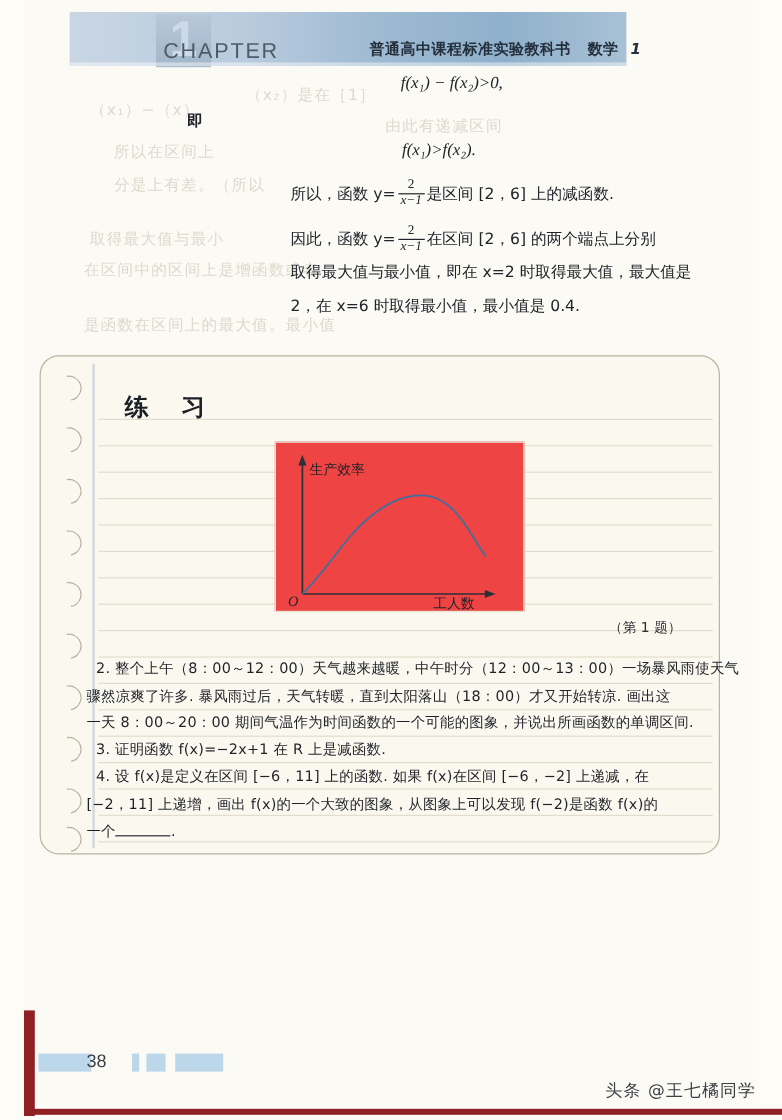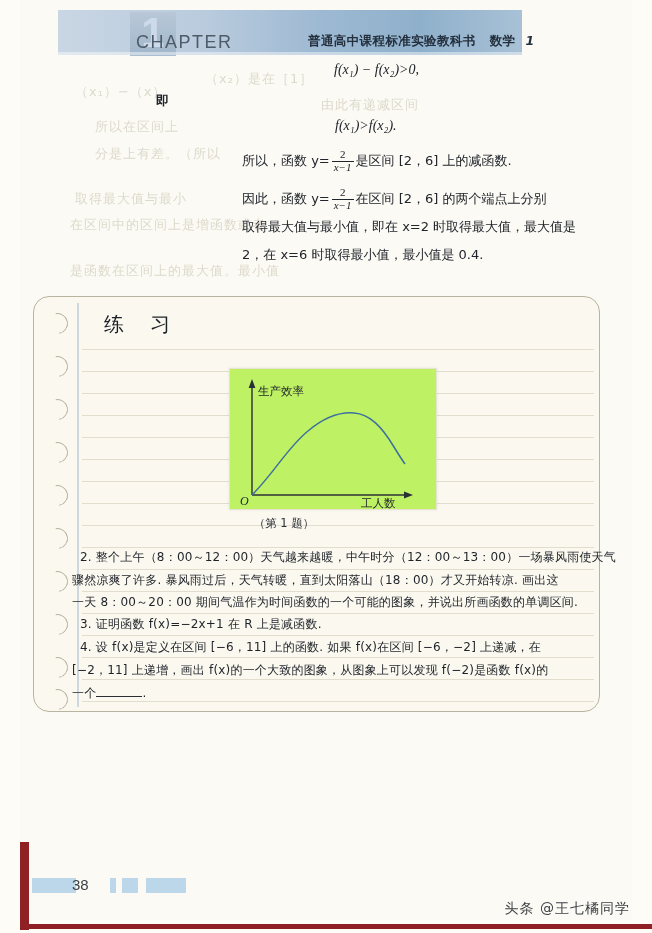--- a/index.html
+++ b/index.html
@@ -179,24 +179,24 @@
   .nb-rule {
     position: absolute;
     left: 48px;
     width: 512px;
     height: 1px;
     background: #e2ddcc;
   }
   .nb-title {
     position: absolute;
     left: 70px;
-    top: 14px;
+    top: 29px;
     font-family: "DejaVu Sans", sans-serif;
     font-size: 20px;
-    font-weight: normal;
+    font-weight: bold;
     color: #1b1f26;
     letter-spacing: 10px;
   }
   .q {
     position: absolute;
     font-family: "DejaVu Sans", sans-serif;
     font-size: 12px;
     color: #1e2229;
     white-space: nowrap;
     letter-spacing: .2px;
@@ -208,30 +208,30 @@
     height: 11px;
   }
 
   
   .figure {
     position: absolute;
     left: 229px;
     top: 368px;
     width: 206px;
     height: 140px;
-    background: #bef264;
+    background: #ef4444;
     border: 1px solid #e7e2d2;
     box-shadow: 0 0 3px rgba(0,0,0,.07);
   }
   .fig-caption {
     position: absolute;
     left: 0;
     top: 516px;
     width: 568px;
-    text-align: center;
+    text-align: right;
     font-family: "DejaVu Sans", sans-serif;
     font-size: 11.5px;
     color: #2a2e35;
   }
 
   
   .foot-block {
     position: absolute;
     top: 878px;
     height: 15px;

